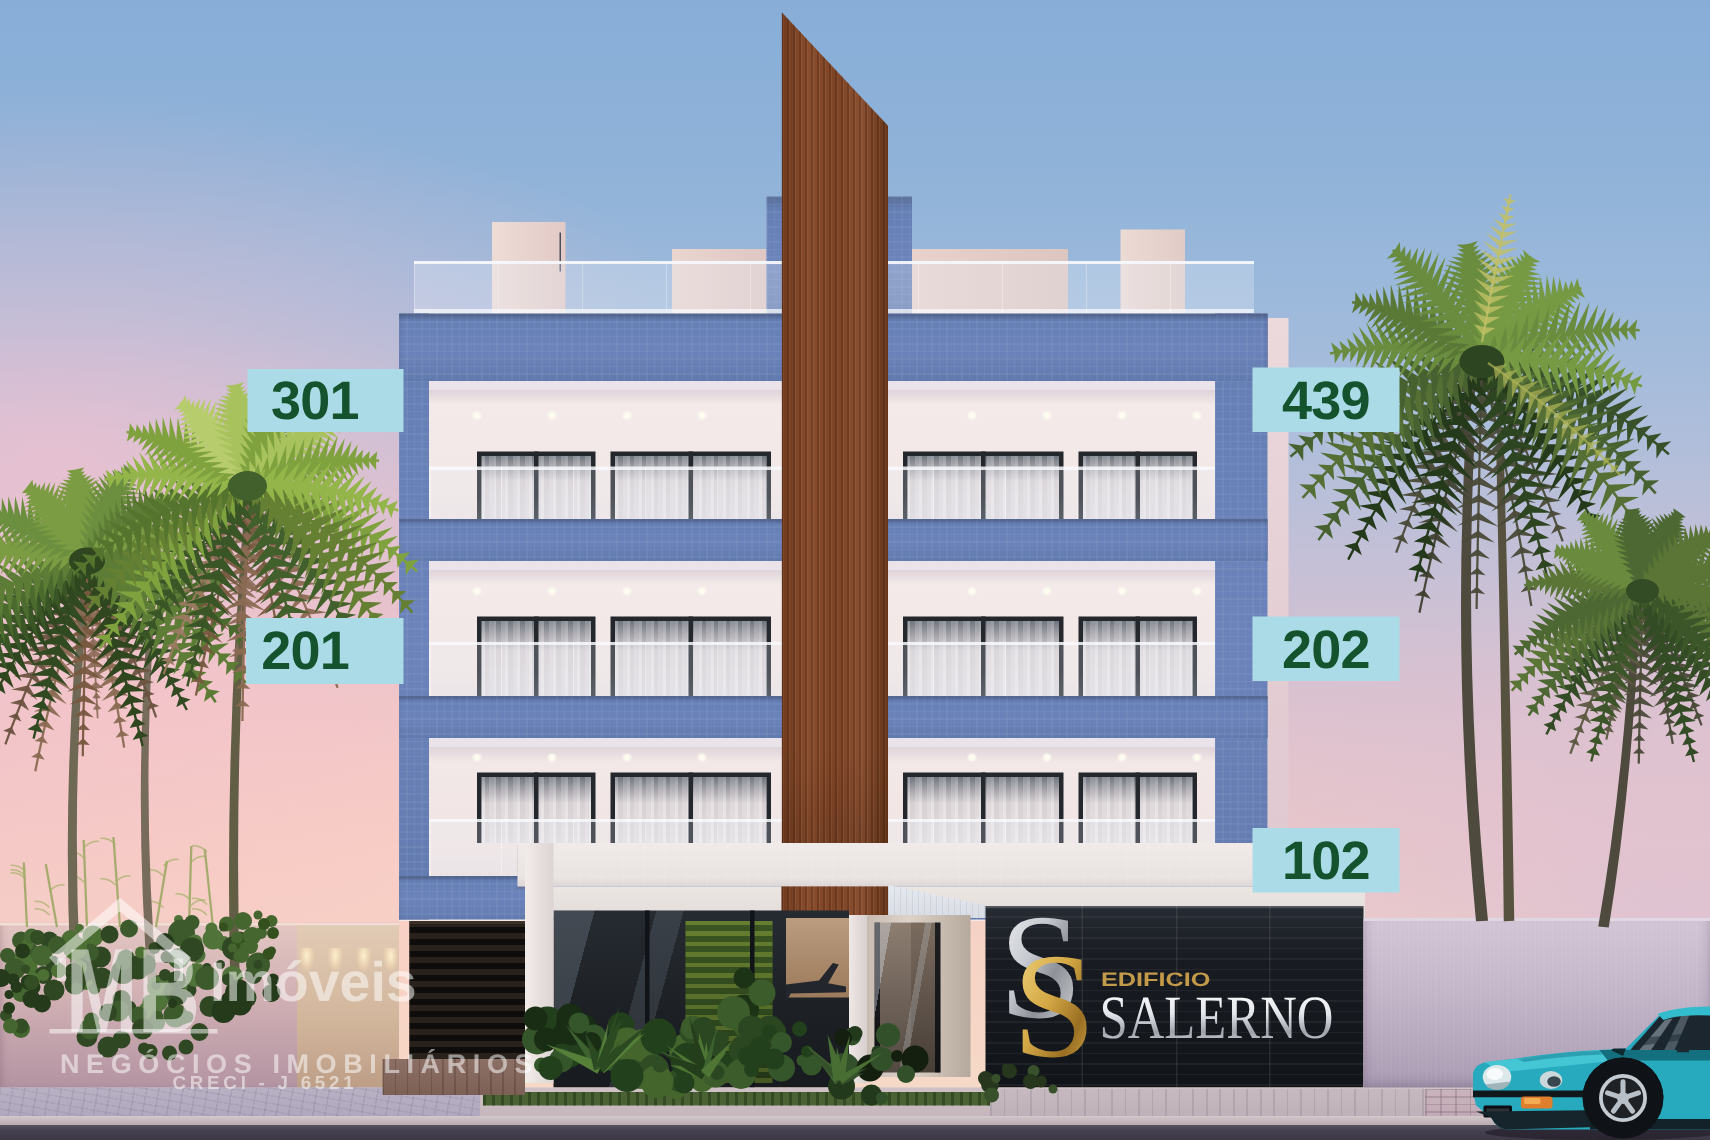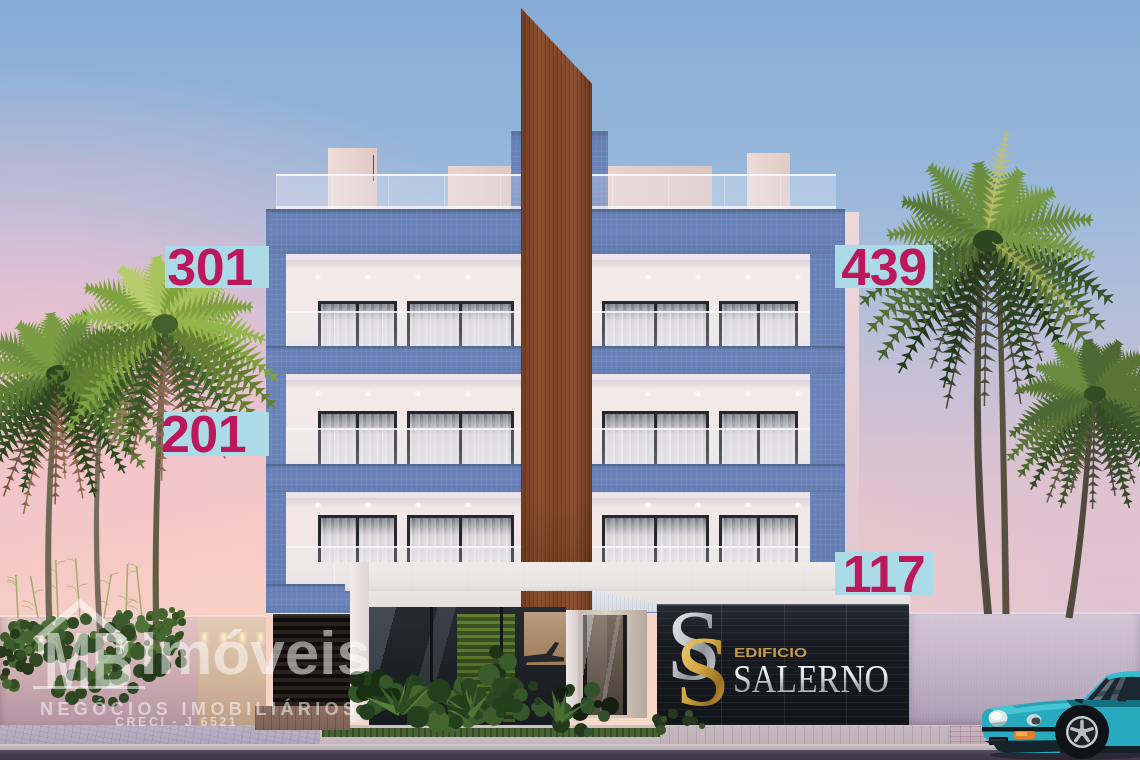--- a/index.html
+++ b/index.html
@@ -1,22 +1,22 @@
 <!DOCTYPE html>
 <html><head><meta charset="utf-8">
 <style>
 html,body{margin:0;padding:0;}
 #scene{position:relative;width:1140px;height:760px;overflow:hidden;font-family:"Liberation Sans",sans-serif;background:#8fb3d9;}
 .abs{position:absolute;}
 .band{background:
  repeating-linear-gradient(90deg, rgba(255,255,255,0.05) 0 1px, transparent 1px 5px),
  repeating-linear-gradient(180deg, rgba(255,255,255,0.05) 0 1px, transparent 1px 5px),
  linear-gradient(180deg,#5a6f99 0%, #6680b6 12%, #6b83ba 55%, #617aae 100%);}
-.lbl{position:absolute;background:#abdbe7;color:#be185d;font-weight:bold;
- display:flex;align-items:center;justify-content:center;font-size:52px;letter-spacing:-0.5px;z-index:60;}
+.lbl{position:absolute;background:#abdbe7;color:#14532d;font-weight:bold;
+ display:flex;align-items:center;justify-content:center;font-size:36px;letter-spacing:-0.5px;z-index:60;}
 .wm{position:absolute;color:rgba(255,255,255,0.52);z-index:55;font-weight:bold;}
 </style></head><body>
 <div id="scene">
 
 <div class="abs" style="left:0;top:0;width:1140px;height:760px;background:
  radial-gradient(62% 46% at 3% 40%, rgba(240,192,208,0.75) 0%, rgba(240,192,208,0) 70%),
  radial-gradient(90% 55% at 8% 62%, rgba(248,198,198,0.85) 0%, rgba(248,198,198,0) 60%),
  radial-gradient(70% 40% at 30% 78%, rgba(250,214,196,0.9) 0%, rgba(250,214,196,0) 65%),
  radial-gradient(60% 45% at 98% 80%, rgba(216,190,214,0.7) 0%, rgba(216,190,214,0) 60%),
  linear-gradient(180deg,#88aed8 0%,#8fb2d8 14%,#9cb9db 26%,#aebedb 38%,#c6c0d6 50%,#dcc2cf 62%,#edc8c7 74%,#f4d3c6 85%,#f6dcc9 100%);"></div>
@@ -835,20 +835,21 @@
           <rect x="-1.7" y="-12.5" width="3.4" height="10" rx="1.6"></rect>
         </g>
 </g>
 </svg>
 
 <svg class="abs wm" style="left:28px;top:594px;" width="120" height="100" viewBox="0 0 120 100">
 <path d="M7,47 L52,9 L97,47" fill="none" stroke="rgba(255,255,255,0.52)" stroke-width="7"></path>
 <path d="M13,45 L13,60 M91,45 L91,60" stroke="rgba(255,255,255,0.52)" stroke-width="6"></path>
 <text x="22" y="94" transform="scale(0.72,1)" font-size="80" font-weight="bold" fill="rgba(255,255,255,0.52)" font-family="Liberation Sans">MB</text>
 </svg>
-<div class="wm" style="left:140px;top:617px;font-size:62px;letter-spacing:0px;">Imóveis</div>
+<div class="wm" style="left:140px;top:634px;font-size:37px;letter-spacing:0px;">Imóveis</div>
 <div class="wm" style="left:33px;top:686px;width:112px;height:3px;background:rgba(255,255,255,0.52);"></div>
 <div class="wm" style="left:40px;top:699px;font-size:18px;letter-spacing:4.4px;">NEGÓCIOS IMOBILIÁRIOS</div>
 <div class="wm" style="left:115px;top:715px;font-size:12.5px;letter-spacing:2.5px;">CRECI - J 6521</div>
 <div class="lbl" style="left:165px;top:246px;width:104px;height:42px;padding-right:14px;box-sizing:border-box;">301</div>
     <div class="lbl" style="left:164px;top:412px;width:105px;height:44px;padding-right:26px;box-sizing:border-box;">201</div>
     <div class="lbl" style="left:835px;top:245px;width:98px;height:43px;padding-right:0px;box-sizing:border-box;">439</div>
-    <div class="lbl" style="left:835px;top:552px;width:98px;height:43px;padding-right:0px;box-sizing:border-box;">117</div>
+    <div class="lbl" style="left:835px;top:411px;width:98px;height:43px;padding-right:0px;box-sizing:border-box;">202</div>
+    <div class="lbl" style="left:835px;top:552px;width:98px;height:43px;padding-right:0px;box-sizing:border-box;">102</div>
   </div>
 </body></html>

